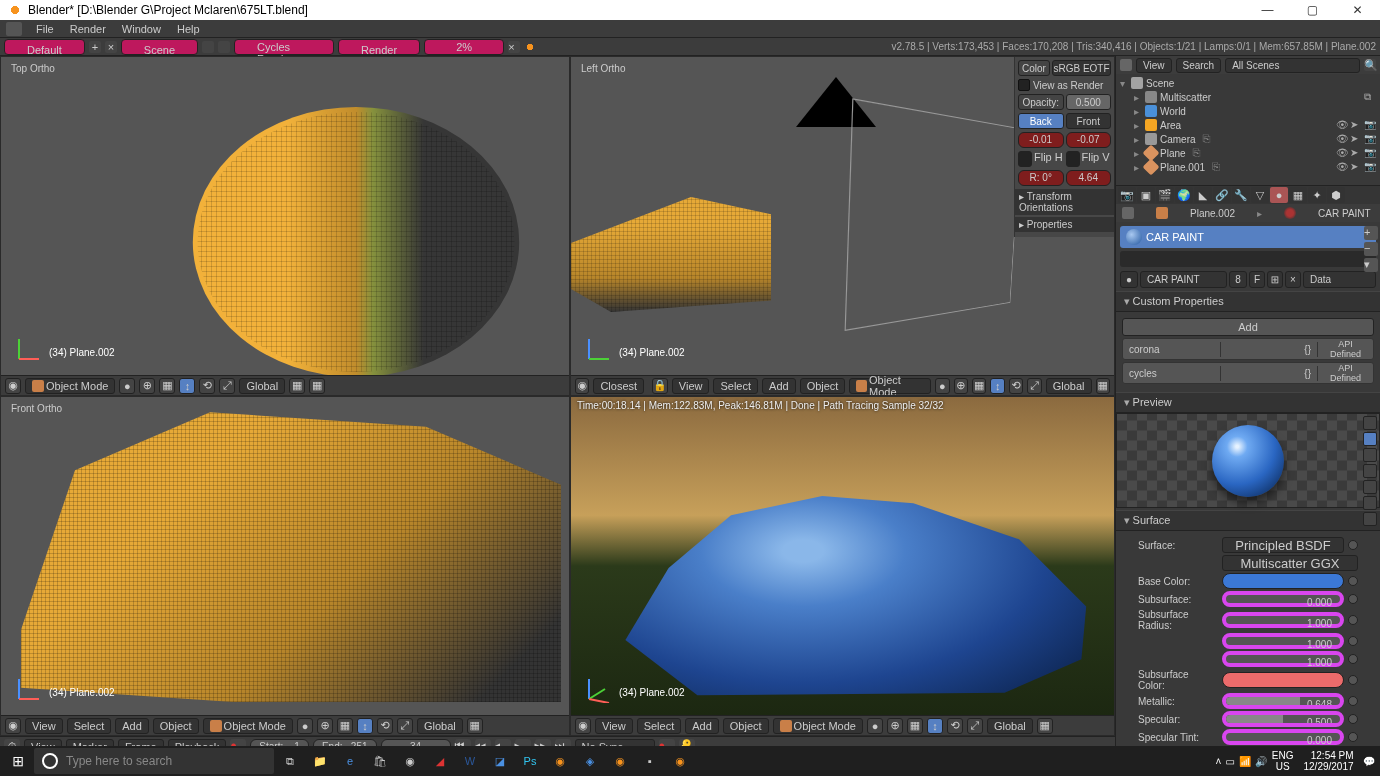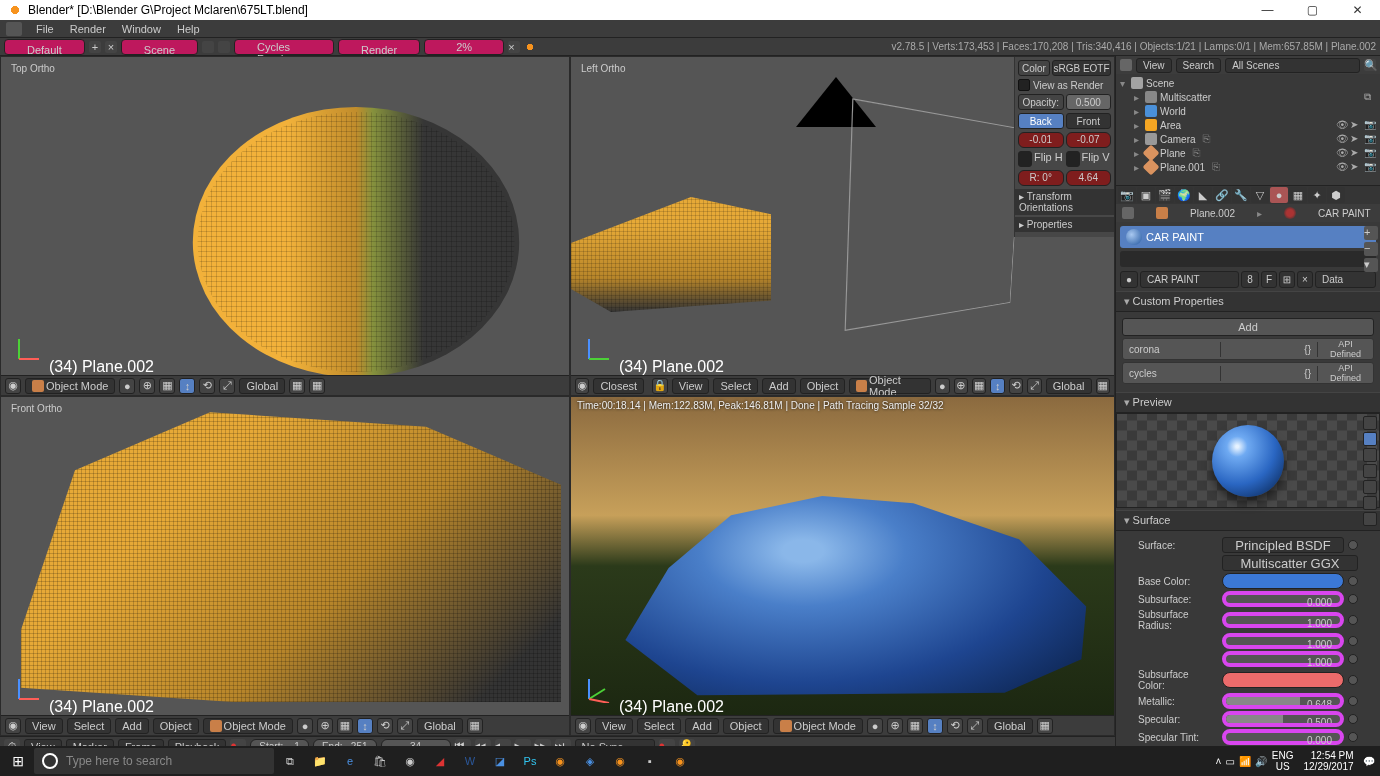--- a/index.html
+++ b/index.html
@@ -21,21 +21,21 @@
 .ib-field { background: #be185d; border: 1px solid #222; border-radius: 4px; padding: 1px 22px; display: flex; align-items: center; gap: 3px; height: 16px; flex-direction: column; }
 .ib-icon { width: 12px; height: 12px; background: #666; border-radius: 2px; display: inline-block; }
 .ib-stats { margin-left: auto; color: #aaa; font-size: 10px; letter-spacing: 0; }
 
 
 .main { display: flex; height: 700px; }
 .viewports { width: 1115px; display: flex; flex-direction: column; position: relative; }
 .vp-row { display: flex; height: 348px; }
 .vp-cell { flex: 1; background: #555; border: 1px solid #2a2a2a; position: relative; overflow: hidden; }
 .vp-cell .lbl { position: absolute; top: 6px; left: 10px; font-size: 10px; color: #ccc; }
-.vp-cell .obj-lbl { position: absolute; bottom: 19px; left: 48px; color: #fff; font-size: 16px; }
+.vp-cell .obj-lbl { position: absolute; bottom: 37px; left: 48px; color: #fff; font-size: 10px; }
 .vp-cell .axis { position: absolute; left: 14px; bottom: 32px; width: 28px; height: 28px; }
 .axis svg { width: 100%; height: 100%; }
 
 
 .vp-header { position: absolute; bottom: 0; left: 0; right: 0; height: 20px; background: #3c3c3c; display: flex; align-items: center; padding: 0 4px; gap: 4px; border-top: 1px solid #222; }
 .vp-header .btn { background: #333; border: 1px solid #222; border-radius: 3px; padding: 1px 6px; height: 16px; display: flex; align-items: center; gap: 2px; cursor: pointer; }
 .vp-header .iconbtn { width: 16px; height: 16px; background: #444; border: 1px solid #222; border-radius: 3px; display: flex; align-items: center; justify-content: center; cursor: pointer; }
 .iconbtn.active { background: #5680C2; }
 
 
@@ -498,21 +498,21 @@
         </div>
       </div>
 
       <div class="mat-id">
         <div class="fld" style="width:18px;justify-content:center;">●</div>
         <div class="fld name">CAR PAINT</div>
         <div class="fld" style="width:18px;justify-content:center;">8</div>
         <div class="fld" style="width:16px;justify-content:center;">F</div>
         <div class="fld" style="width:16px;justify-content:center;">⊞</div>
         <div class="fld" style="width:16px;justify-content:center;">×</div>
-        <div class="fld" style="width:61px;">Data</div>
+        <div class="fld" style="width:73px;">Data</div>
       </div>
 
       <div class="panel-head"><span>Custom Properties</span></div>
       <div class="panel-body">
         <div class="btn-wide">Add</div>
         <div id="custom-props">
             <div class="cp-cell">
               <div>corona</div>
               <div>{}</div>
               <div>API Defined</div>

